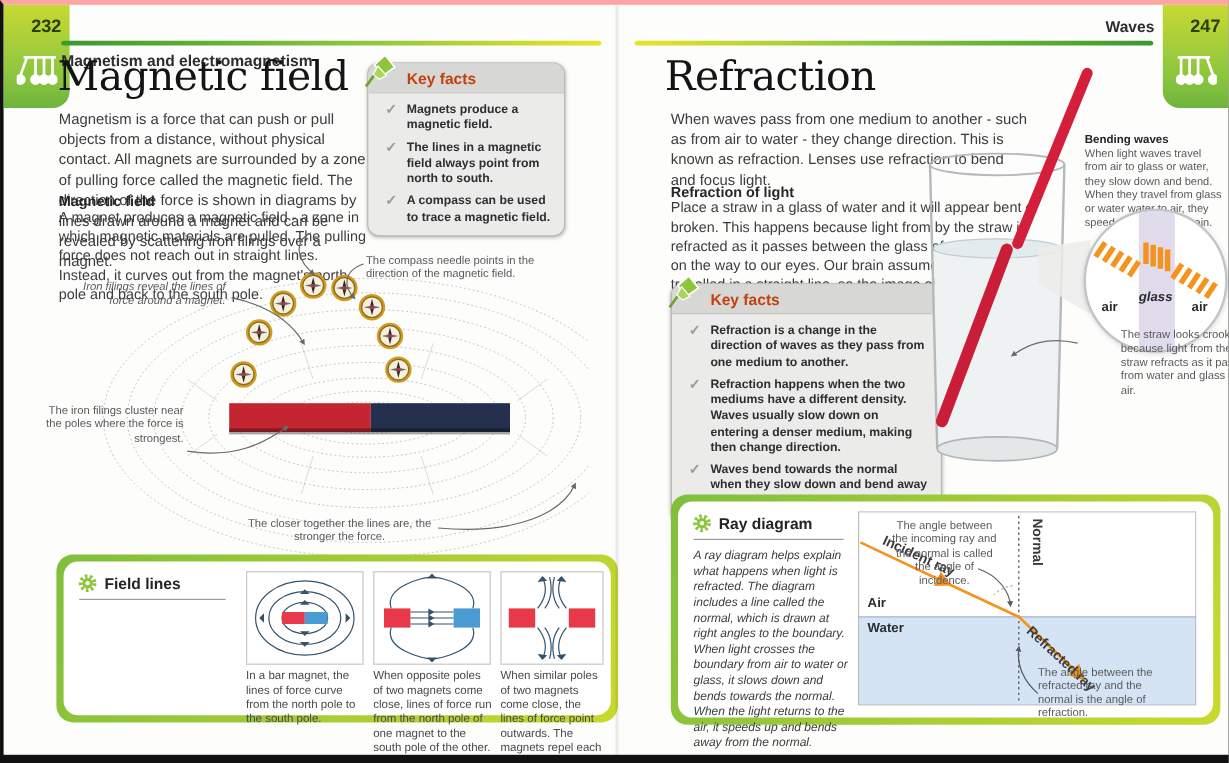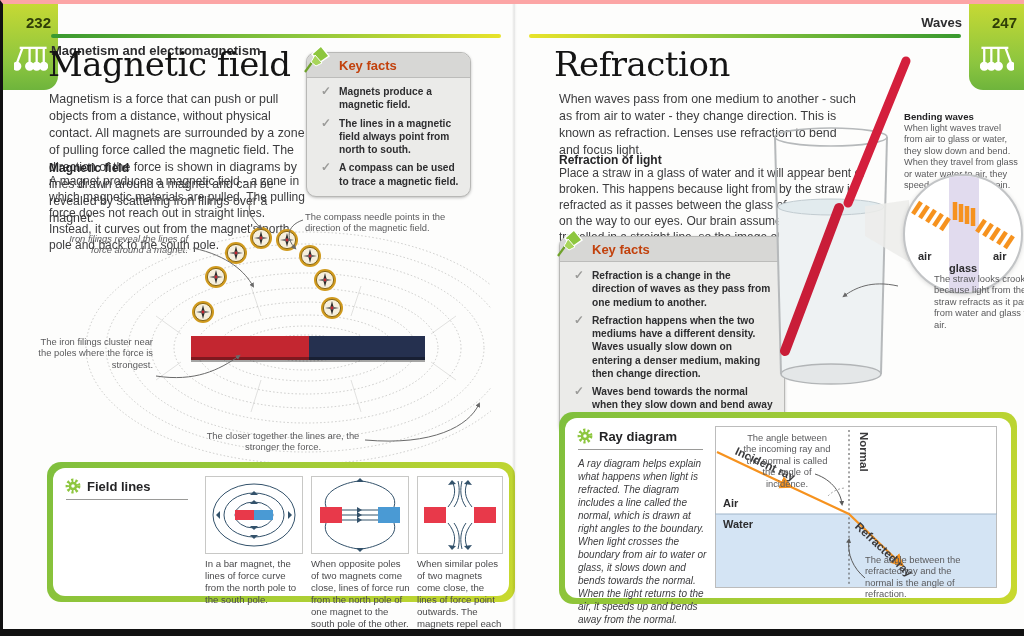--- a/index.html
+++ b/index.html
@@ -285,21 +285,21 @@
           <line x1="62" y1="30" x2="62" y2="48"></line>
           <line x1="68" y1="32" x2="68" y2="50"></line>
         <line x1="80" y1="44" x2="72" y2="56"></line>
           <line x1="87" y1="48" x2="79" y2="60"></line>
           <line x1="94" y1="52" x2="86" y2="64"></line>
           <line x1="101" y1="56" x2="93" y2="68"></line>
           <line x1="108" y1="60" x2="100" y2="72"></line>
       </g>
     </svg>
     <span class="abs lenslab" style="left:13px;top:74px;">air</span>
-    <span class="abs lenslab" style="left:44px;top:86px;">glass</span>
+    <span class="abs lenslab" style="left:44px;top:66px;font-style:italic;">glass</span>
     <span class="abs lenslab" style="left:88px;top:74px;">air</span>
   </div>
   <div class="abs anno" style="left:899px;top:269px;width:112px;margin-left:32px;">The straw looks crooked because light from the straw refracts as it passes from water and glass to air.</div>
 
   <div class="abs gbox r" style="left:556px;top:408px;width:446px;height:180px;">
     <div class="inner">
       <svg class="abs gear" style="left:12px;top:10px;" viewBox="0 0 20 20">
         <circle cx="10" cy="10" r="7" fill="none" stroke="#8dc63e" stroke-width="4.5" stroke-dasharray="2.6 2.4"></circle>
         <circle cx="10" cy="10" r="5.4" fill="#8dc63e"></circle>
           <circle cx="10" cy="10" r="2.2" fill="#fff"></circle>

